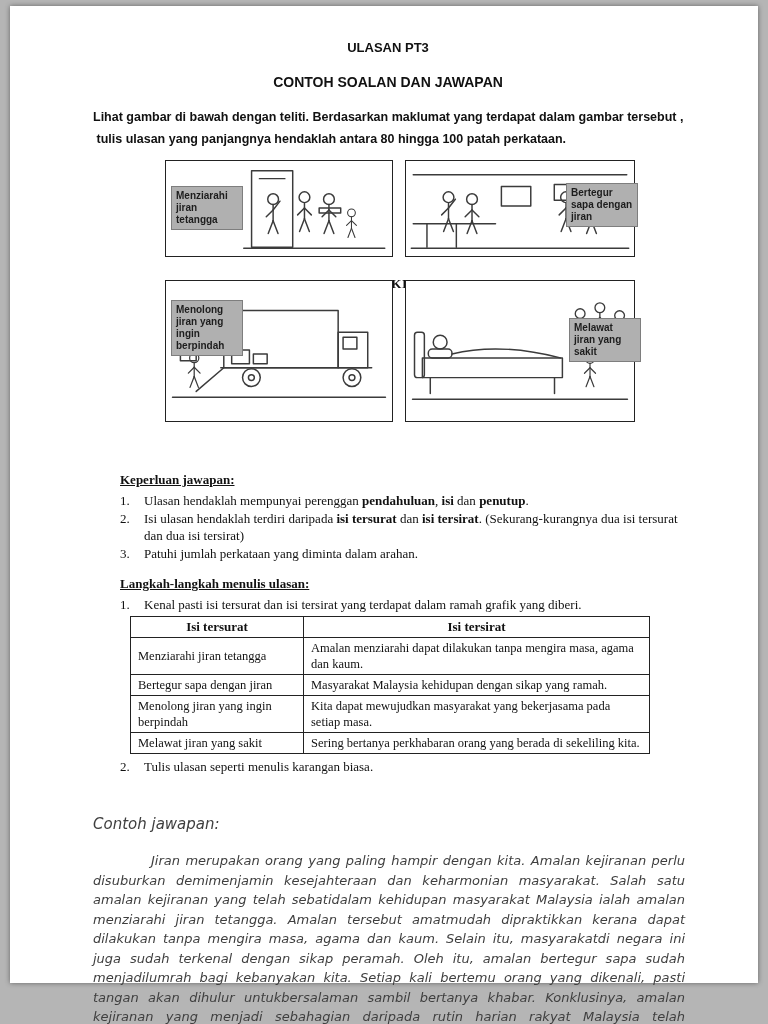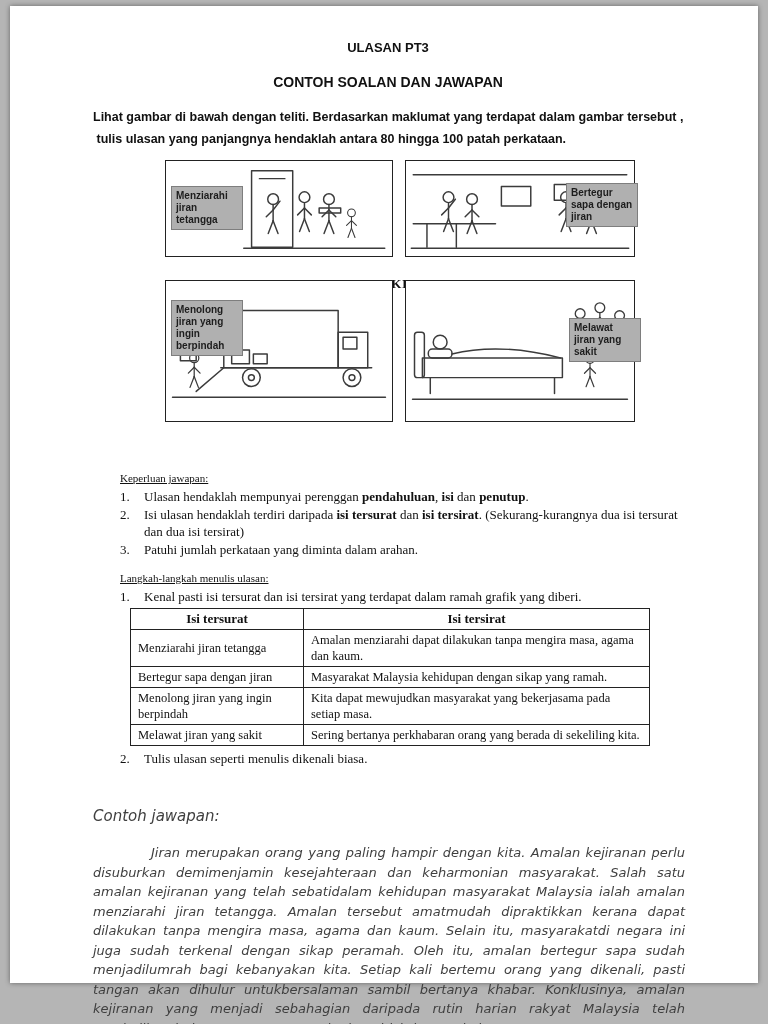--- a/index.html
+++ b/index.html
@@ -70,21 +70,21 @@
   .l2{left:401px;top:23px;}
   .l3{left:6px;top:140px;}
   .l4{left:404px;top:158px;}
   .panel svg{display:block;width:100%;height:100%;}
   .ink{stroke:#3b3b3b;stroke-width:1.5;fill:none;stroke-linecap:round;stroke-linejoin:round;}
   
   .section{font-family:"Liberation Serif",serif;color:#111;}
   .kep{margin:50px 0 0 27px;}
   .lang{margin:14px 0 0 27px;}
   .heading{
-    font-size:11px;font-weight:normal;text-decoration:underline;
+    font-size:13px;font-weight:bold;text-decoration:underline;
   }
   .olist{margin-top:4px;}
   .oitem{display:flex;font-size:13px;line-height:17px;margin-top:1px;}
   .onum{width:24px;flex:0 0 24px;}
   .otext{flex:1;}
   .step{display:flex;font-size:13px;line-height:17px;margin-top:4px;}
   table.isi{
     border-collapse:collapse;
     margin:3px 0 0 10px;
     width:520px;
@@ -276,21 +276,21 @@
           <td>Kita dapat mewujudkan masyarakat yang bekerjasama pada setiap masa.</td>
         </tr>
         <tr>
           <td>Melawat jiran yang sakit</td>
           <td>Sering bertanya perkhabaran orang yang berada di sekeliling kita.</td>
         </tr>
       </tbody>
     </table>
     <div class="step">
       <span class="onum">2.</span>
-      <span class="otext">Tulis ulasan seperti menulis dikenali biasa.</span>
+      <span class="otext">Tulis ulasan seperti menulis karangan biasa.</span>
     </div>
   </div>
 
   <div class="contoh">
     <div class="cheading">Contoh jawapan:</div>
     <p class="cpara">Jiran merupakan orang yang paling hampir dengan kita. Amalan kejiranan perlu disuburkan demimenjamin kesejahteraan dan keharmonian masyarakat. Salah satu amalan kejiranan yang telah sebatidalam kehidupan masyarakat Malaysia ialah amalan menziarahi jiran tetangga. Amalan tersebut amatmudah dipraktikkan kerana dapat dilakukan tanpa mengira masa, agama dan kaum. Selain itu, masyarakatdi negara ini juga sudah terkenal dengan sikap peramah. Oleh itu, amalan bertegur sapa sudah menjadilumrah bagi kebanyakan kita. Setiap kali bertemu orang yang dikenali, pasti tangan akan dihulur untukbersalaman sambil bertanya khabar. Konklusinya, amalan kejiranan yang menjadi sebahagian daripada rutin harian rakyat Malaysia telah menjadikan hubungan antara mereka bagai isi dengan kuku.</p>
   </div>
 
 </div>
 

